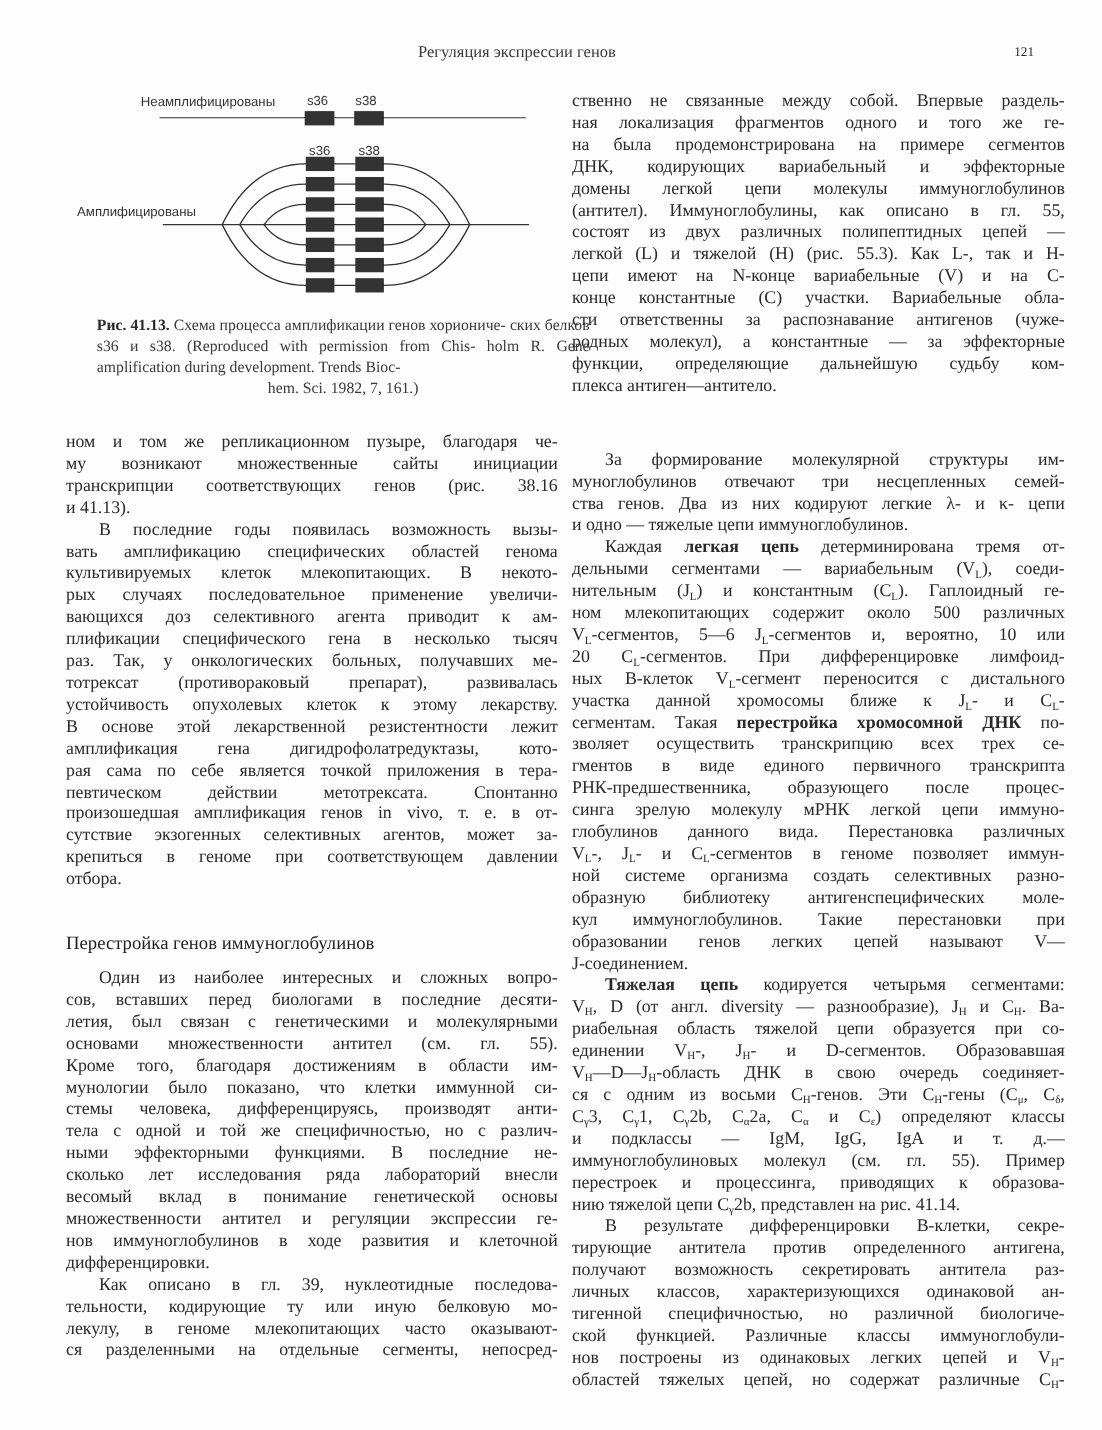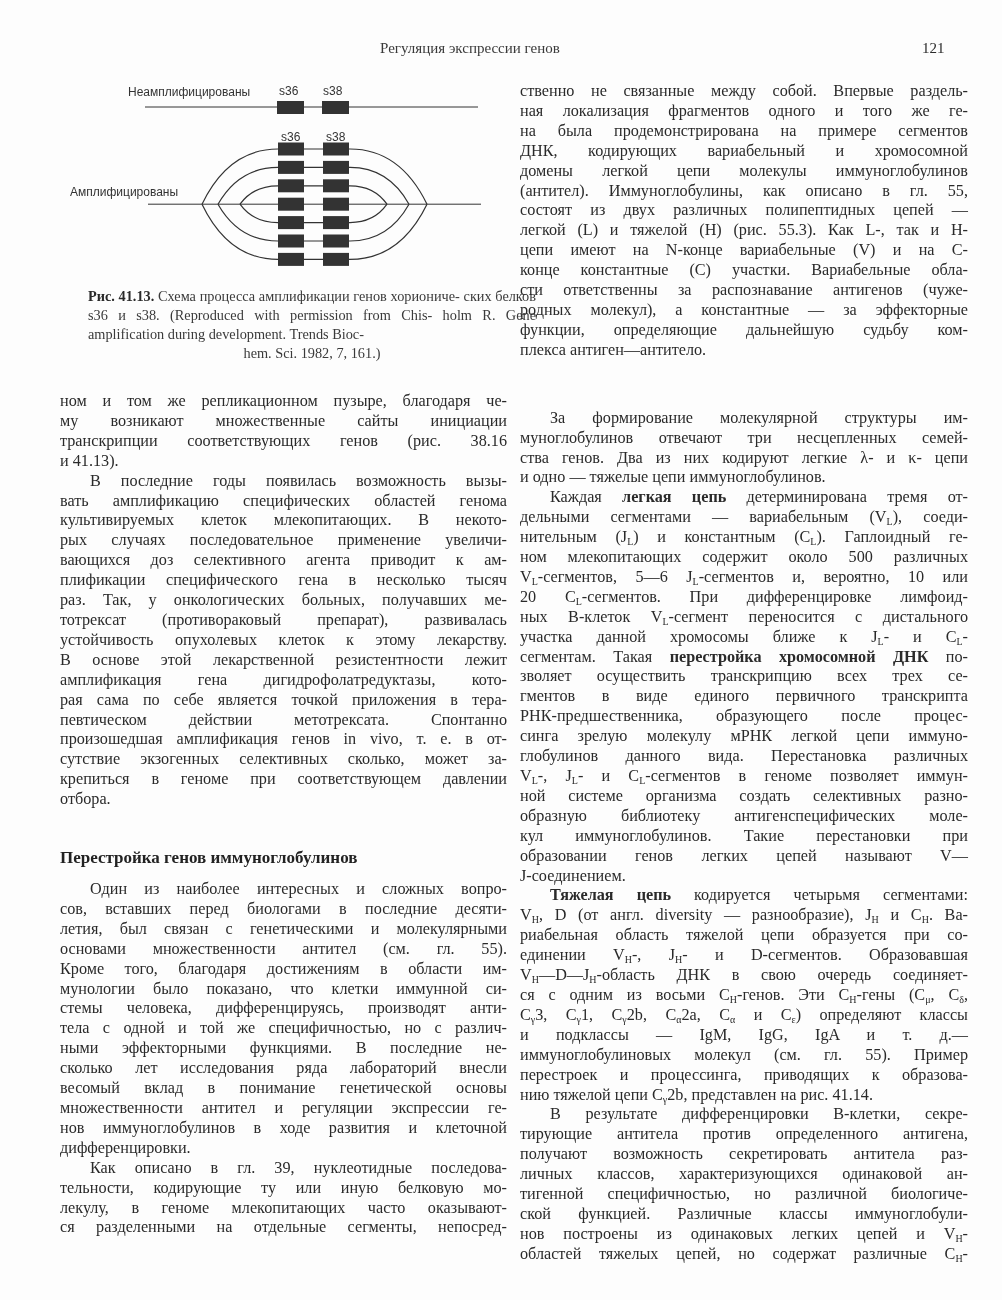--- a/index.html
+++ b/index.html
@@ -1,29 +1,29 @@
 <!DOCTYPE html>
 <html><head>
 <meta charset="utf-8">
 <style>
   html, body { margin: 0; padding: 0; background: #fdfdfd; }
   body { width: 1002px; height: 1300px; position: relative; overflow: hidden;
          font-family: "Liberation Serif", "DejaVu Serif", serif; color: #2a2a2a; }
   .running-head { position: absolute; top: 40px; left: 380px; font-size: 15px; color: #3a3a3a; }
-  .page-num { position: absolute; top: 40px; left: 922px; font-size: 15px; color: #2a2a2a; font-family: Liberation Serif, serif; }
+  .page-num { position: absolute; top: 40px; left: 922px; font-size: 12px; color: #2a2a2a; font-family: Liberation Serif, serif; }
   .figure { position: absolute; left: 50px; top: 75px; width: 460px; height: 215px; }
   .figure svg { position: absolute; left: 0; top: 0; }
   .fig-label { font-family: "Liberation Sans", "DejaVu Sans", sans-serif; font-size: 12px; fill: #333; }
   .caption { position: absolute; left: 60px; top: 287px; width: 448px; font-size: 14.3px; line-height: 19px;
              text-align: justify; color: #3a3a3a; margin-left: 28px; }
   .caption .lastc { text-align: center; display: block; }
   .caption b { font-weight: bold; color: #2a2a2a; }
   .col { position: absolute; font-size: 16.2px; line-height: 19.9px; text-align: justify; }
   .col-left-1 { left: 60px; top: 392px; width: 447px; }
-  .heading { position: absolute; left: 60px; top: 848px; font-size: 17px; font-weight: bold; color: #222; }
+  .heading { position: absolute; left: 60px; top: 848px; font-size: 17px; font-weight: normal; color: #222; }
   .col-left-2 { left: 60px; top: 880px; width: 447px; }
   .col-right { left: 520px; top: 82px; width: 448px; }
   .col b { font-weight: bold; }
   sub { font-size: 10px; vertical-align: -3px; line-height: 0; }
   .line { display: block; text-align: justify; text-align-last: justify; white-space: nowrap; }
   .line.last { text-align-last: left; }
 </style>
 </head>
 <body>
 
@@ -90,21 +90,21 @@
       <span class="line">вающихся доз селективного агента приводит к ам-</span>
       <span class="line">плификации специфического гена в несколько тысяч</span>
       <span class="line">раз. Так, у онкологических больных, получавших ме-</span>
       <span class="line">тотрексат (противораковый препарат), развивалась</span>
       <span class="line">устойчивость опухолевых клеток к этому лекарству.</span>
       <span class="line">В основе этой лекарственной резистентности лежит</span>
       <span class="line">амплификация гена дигидрофолатредуктазы, кото-</span>
       <span class="line">рая сама по себе является точкой приложения в тера-</span>
       <span class="line">певтическом действии метотрексата. Спонтанно</span>
       <span class="line">произошедшая амплификация генов in vivo, т. е. в от-</span>
-      <span class="line">сутствие экзогенных селективных сколько, может за-</span>
+      <span class="line">сутствие экзогенных селективных агентов, может за-</span>
       <span class="line">крепиться в геноме при соответствующем давлении</span>
       <span class="line last">отбора.</span>
     </div>
 </div>
 
 <div class="heading">Перестройка генов иммуноглобулинов</div>
 
 <div class="col col-left-2">
   <div>
       <span class="line" style="padding-left: 30px;">Один из наиболее интересных и сложных вопро-</span>
@@ -128,21 +128,21 @@
       <span class="line">лекулу, в геноме млекопитающих часто оказывают-</span>
       <span class="line">ся разделенными на отдельные сегменты, непосред-</span>
     </div>
 </div>
 
 <div class="col col-right">
   <div>
       <span class="line">ственно не связанные между собой. Впервые раздель-</span>
       <span class="line">ная локализация фрагментов одного и того же ге-</span>
       <span class="line">на была продемонстрирована на примере сегментов</span>
-      <span class="line">ДНК, кодирующих вариабельный и хромосомной</span>
+      <span class="line">ДНК, кодирующих вариабельный и эффекторные</span>
       <span class="line">домены легкой цепи молекулы иммуноглобулинов</span>
       <span class="line">(антител). Иммуноглобулины, как описано в гл. 55,</span>
       <span class="line">состоят из двух различных полипептидных цепей —</span>
       <span class="line">легкой (L) и тяжелой (H) (рис. 55.3). Как L-, так и H-</span>
       <span class="line">цепи имеют на N-конце вариабельные (V) и на C-</span>
       <span class="line">конце константные (C) участки. Вариабельные обла-</span>
       <span class="line">сти ответственны за распознавание антигенов (чуже-</span>
       <span class="line">родных молекул), а константные — за эффекторные</span>
       <span class="line">функции, определяющие дальнейшую судьбу ком-</span>
       <span class="line last">плекса антиген—антитело.</span>

